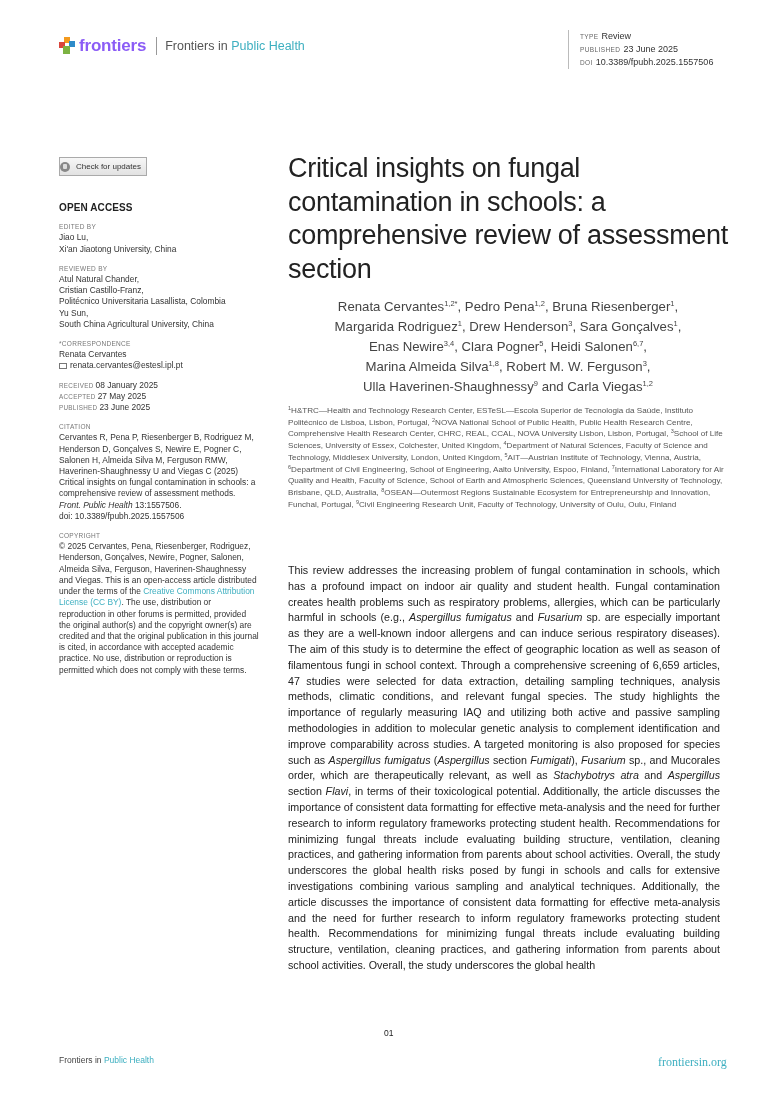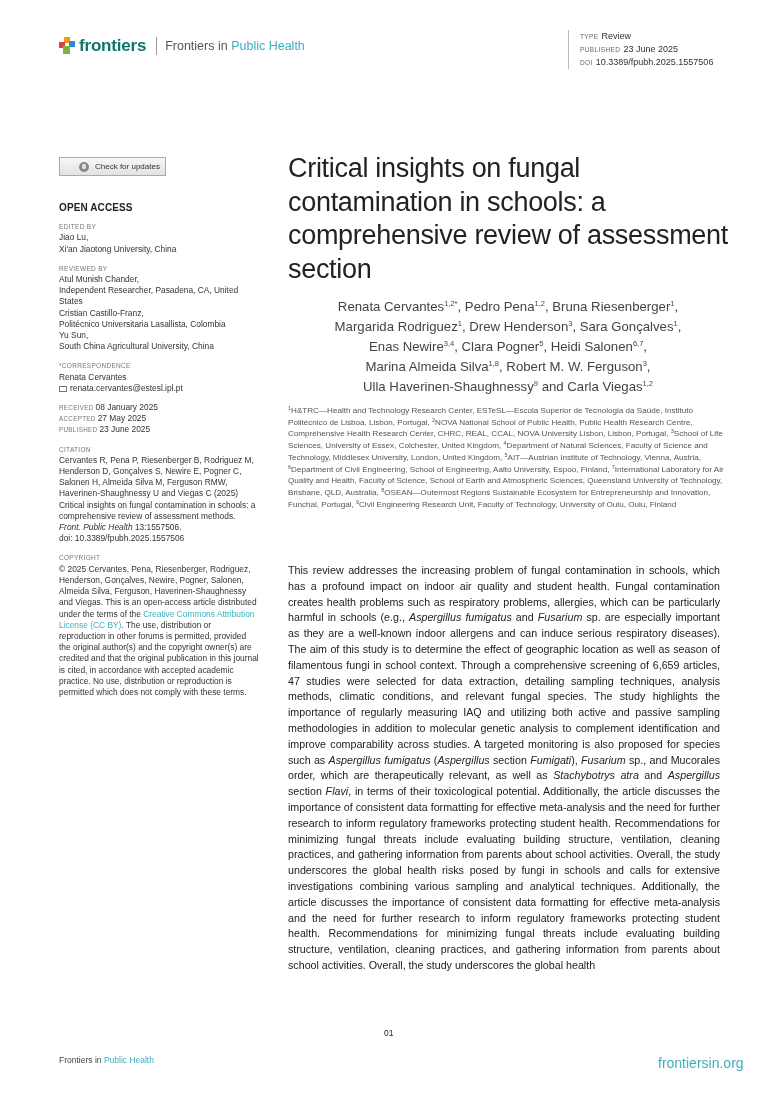--- a/index.html
+++ b/index.html
@@ -3,31 +3,31 @@
 <meta charset="utf-8">
 <style>
   html, body { margin:0; padding:0; background:#fff; }
   body { width:776px; height:1102px; position:relative; overflow:hidden; font-family:"Liberation Sans", sans-serif; color:#222; }
   .abs { position:absolute; }
 
   
   #logo { left:59px; top:35px; display:flex; align-items:center; height:22px; }
   #logo-mark { width:16px; height:18px; position:relative; margin-right:4px; }
   #logo-mark span { position:absolute; display:block; }
-  #logo-word { font-weight:bold; font-size:17px; color:#0f766e; letter-spacing:-0.2px; }
+  #logo-word { font-weight:bold; font-size:17px; color:#8b5cf6; letter-spacing:-0.2px; }
   #logo-sep { width:1px; height:18px; background:#999; margin:0 8px 0 10px; }
   #journal-name { font-size:12.5px; color:#555; }
   #journal-name .acc { color:#3dafc0; }
 
   #meta-box { left:568px; top:30px; border-left:1px solid #bbb; padding-left:11px; font-size:9px; line-height:13px; color:#333; }
   #meta-box .sc { font-size:6.5px; letter-spacing:0.4px; color:#666; text-transform:uppercase; margin-right:3px; }
 
   
   #sidebar { left:59px; top:157px; width:200px; font-size:8.4px; line-height:11.2px; color:#333; }
-  #check-updates { display:inline-flex; align-items:center; border:1px solid #aaa; background:linear-gradient(#f7f7f7,#e2e2e2); padding:2px 5px 2px 19px; font-size:8px; color:#333; height:13px; }
+  #check-updates { display:inline-flex; align-items:center; border:1px solid #aaa; background:linear-gradient(#f7f7f7,#e2e2e2); padding:2px 5px 2px 0; font-size:8px; color:#333; height:13px; }
   #check-icon { width:10px; height:10px; border-radius:50%; background:#888; margin-right:6px; position:relative; }
   #check-icon::after { content:""; position:absolute; left:3px; top:2px; width:4px; height:5px; background:#ddd; border-radius:1px; }
   .sb-head { font-size:6.5px; letter-spacing:0.3px; color:#777; text-transform:uppercase; margin-top:8px; }
   #open-access { font-weight:bold; font-size:10px; color:#222; margin-top:26px; letter-spacing:0.1px; }
   .sb-sc { font-size:6.3px; letter-spacing:0.3px; color:#777; text-transform:uppercase; margin-right:2px; }
   .link { color:#3dafc0; }
   .mail-icon { display:inline-block; width:8px; height:6px; border:1px solid #777; margin-right:3px; vertical-align:-1px; position:relative; box-sizing:border-box; }
 
   
   #title { left:288px; top:152px; width:440px; font-size:27px; line-height:33.5px; color:#222; letter-spacing:-0.3px; }
@@ -35,21 +35,21 @@
   #authors sup { font-size:7.5px; vertical-align:5px; line-height:0; }
   #affil { left:288px; top:405px; width:440px; font-size:8.1px; line-height:11.7px; color:#555; }
   #affil sup { font-size:5.5px; vertical-align:3px; line-height:0; }
   #abstract { left:288px; top:563px; width:432px; font-size:10.7px; line-height:15.8px; color:#222; text-align:justify; }
   #abstract i { font-style:italic;margin-top:40px; }
 
   
   #footer-left { left:59px; top:1055px; font-size:8.5px; color:#444; }
   #footer-left .acc { color:#3dafc0; }
   #footer-page { left:384px; top:1028px; font-size:8.5px; color:#222; }
-  #footer-right { left:658px; top:1055px; font-size:14px; color:#3dafc0; }
+  #footer-right { left:658px; top:1055px; font-size:12px; color:#3dafc0;font-family:Liberation Serif, serif; }
 </style>
 </head>
 <body>
 
 <div id="logo" class="abs">
   <div id="logo-mark">
     <span style="left:5px;top:0;width:6px;height:6px;background:#f39a1e;"></span>
     <span style="left:10px;top:4px;width:6px;height:6px;background:#2e8bc9;"></span>
     <span style="left:0;top:5px;width:6px;height:6px;background:#d9463d;"></span>
     <span style="left:4px;top:9px;width:7px;height:8px;background:#7cb342;"></span>
@@ -72,22 +72,21 @@
   </div>
 
   <div id="open-access">OPEN ACCESS</div>
 
   <div class="sb-head">EDITED BY</div>
   <div>Jiao Lu,</div>
   <div>Xi'an Jiaotong University, China</div>
 
   <div class="sb-head">REVIEWED BY</div>
   <div>
-    <div>Atul Munish Chander,</div>
-    <div>Independent Researcher, Pasadena, CA, United States</div>
+    <div>Atul Natural Chander,</div>
     <div>Cristian Castillo-Franz,</div>
     <div>Politécnico Universitaria Lasallista, Colombia</div>
     <div>Yu Sun,</div>
     <div>South China Agricultural University, China</div>
   </div>
 
   <div class="sb-head">*CORRESPONDENCE</div>
   <div>Renata Cervantes</div>
   <div><span class="mail-icon"></span><span>renata.cervantes@estesl.ipl.pt</span></div>
 

